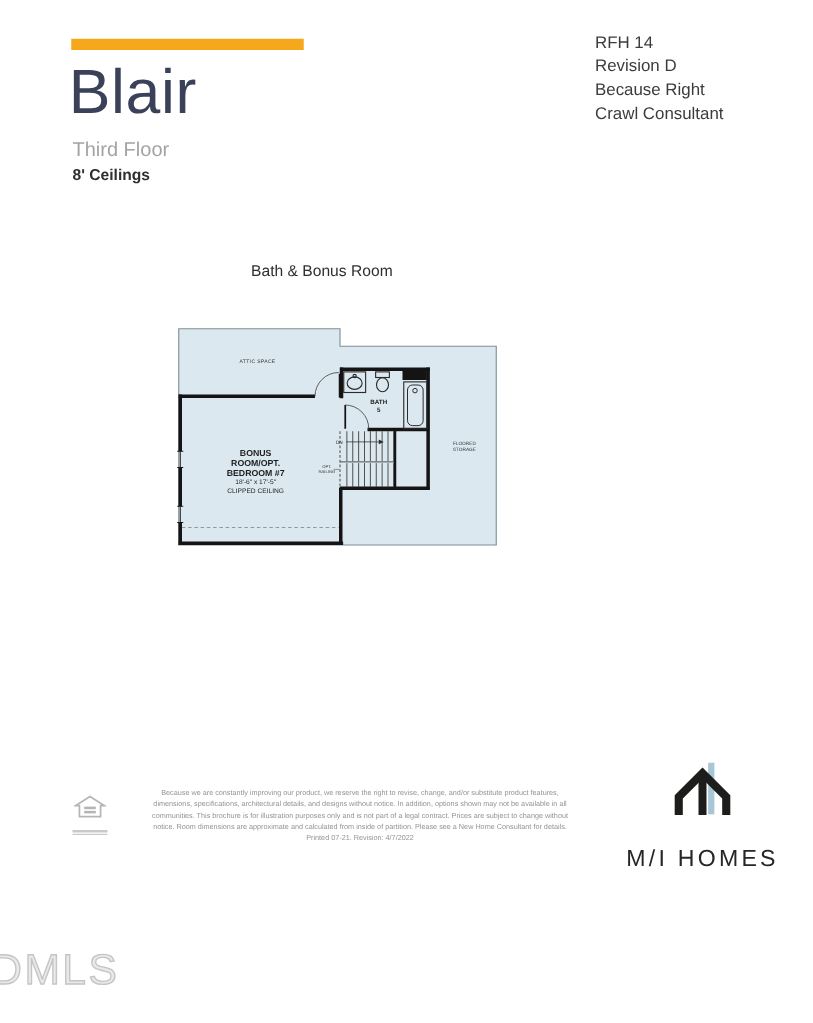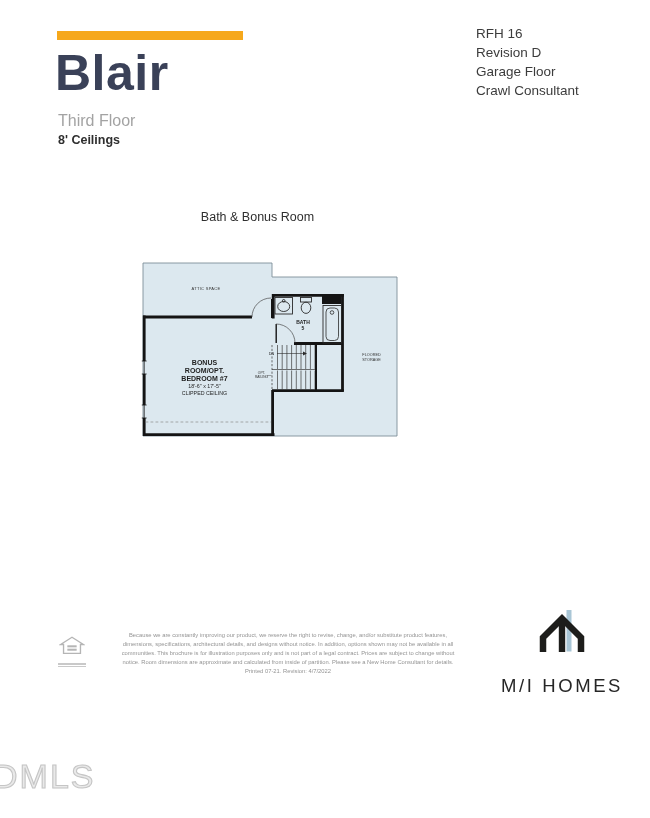--- a/index.html
+++ b/index.html
@@ -1,20 +1,20 @@
 <!DOCTYPE html>
 <html><head>
 <meta charset="utf-8">
 <style>
   html,body{margin:0;padding:0;}
   body{width:650px;height:818px;background:#ffffff;position:relative;overflow:hidden;
        font-family:"Liberation Sans", sans-serif;}
   .abs{position:absolute;}
   .accent-bar{left:57px;top:31px;width:186px;height:9px;background:#F6A81C;}
-  .title{left:55px;top:44px;font-size:50px;font-weight:700;color:#3A4158;letter-spacing:0.5px;}
+  .title{left:55px;top:44px;font-size:50px;font-weight:400;color:#3A4158;letter-spacing:0.5px;}
   .subtitle{left:58px;top:112px;font-size:16px;font-weight:400;color:#A3A3A3;}
   .ceilings{left:58px;top:133px;font-size:12.5px;color:#2F2F2F;font-weight:bold;}
   .spec{left:476px;top:24px;font-size:13.5px;line-height:19px;color:#3C3C3C;}
   .plan-caption{left:140px;top:208px;width:235px;text-align:center;font-size:12.5px;
                 line-height:1.5;color:#2F2F2F;}
   .plan-svg{left:138px;top:258px;}
   .disclaimer{left:120px;top:631px;width:336px;font-size:5.8px;line-height:1.55;
               color:#949494;text-align:center;}
   .eho{left:55px;top:636px;width:34px;text-align:center;}
   .eho-lines div{height:1.4px;background:#C9C9C9;margin:1.2px 3px 0 3px;}
@@ -27,23 +27,23 @@
 </style>
 </head>
 <body>
 
 <div class="abs accent-bar"></div>
 <div class="abs title">Blair</div>
 <div class="abs subtitle">Third Floor</div>
 <div class="abs ceilings">8' Ceilings</div>
 
 <div class="abs spec">
-  <div>RFH 16</div>
+  <div>RFH 14</div>
   <div>Revision D</div>
-  <div>Garage Floor</div>
+  <div>Because Right</div>
   <div>Crawl Consultant</div>
 </div>
 
 <div class="abs plan-caption">
   <div>Bath &amp; Bonus Room</div>
 </div>
 
 <svg class="abs plan-svg" width="266" height="184" viewBox="138 258 266 184" xmlns="http://www.w3.org/2000/svg">
 
   <polygon points="143,263 272,263 272,277 397,277 397,436 143,436" fill="#DCE8EF" stroke="#7D8E99" stroke-width="0.9"></polygon>

